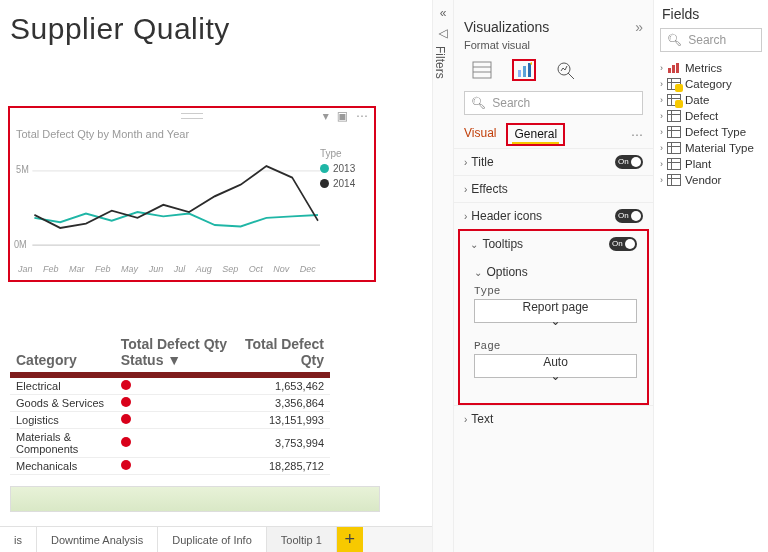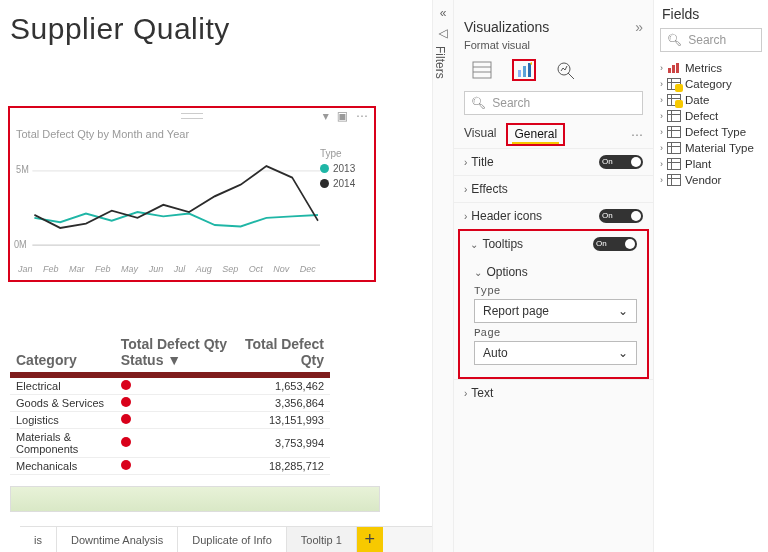--- a/index.html
+++ b/index.html
@@ -20,48 +20,48 @@
 .legend .lt { color: #9a9a9a; margin-bottom: 4px; }
 .legend .it { display: flex; align-items: center; gap: 4px; margin-bottom: 4px; color: #555; }
 .legend .sw { width: 9px; height: 9px; border-radius: 50%; }
 .table-tile { position: absolute; left: 10px; top: 332px; width: 320px; font-size: 11px; color: #333; }
 .table-tile table { width: 100%; border-collapse: collapse; }
 .table-tile th { text-align: left; font-weight: 700; color: #666; font-size: 14px; padding: 4px 6px; border-bottom: 6px solid #7f1d1d; vertical-align: bottom; }
 .table-tile th.r, .table-tile td.r { text-align: right; }
 .table-tile td { padding: 2px 6px; border-bottom: 1px solid #eee; }
 .dot { width: 10px; height: 10px; background: #d9001a; border-radius: 50%; display: inline-block; }
 .map-tile { position: absolute; left: 10px; top: 486px; width: 370px; height: 26px; background: linear-gradient(#e8f2d8,#d9e8c6); border: 1px solid #ddd; }
-.tabs { position: absolute; left: 0; bottom: 0; right: 0; height: 26px; display: flex; align-items: stretch; background: #f6f6f6; border-top: 1px solid #e1e1e1; margin-left: 20px; }
+.tabs { position: absolute; left: 0; bottom: 0; right: 0; height: 26px; display: flex; align-items: stretch; background: #f6f6f6; border-top: 1px solid #e1e1e1; }
 .tabs .tab { padding: 0 14px; font-size: 11px; color: #555; display: flex; align-items: center; border-right: 1px solid #e1e1e1; background: #fff; cursor: pointer; }
 .tabs .tab.sel { background: #f2f2f2; }
 .tabs .add { width: 26px; background: #f7c900; color: #444; font-size: 18px; display: flex; align-items: center; justify-content: center; cursor: pointer; }
 .filters-rail { width: 22px; background: #fafafa; border-left: 1px solid #eee; border-right: 1px solid #eee; text-align: center; padding-top: 6px; color: #666; font-size: 12px; }
 .filters-rail .lab { writing-mode: vertical-lr; font-size: 12px; margin-top: 6px; color: #555; }
 .viz-pane { width: 200px; background: #fafafa; border-right: 1px solid #eee; padding: 17px 0; display: flex; flex-direction: column; font-size: 12px; color: #333; }
 .pane-hdr { display: flex; align-items: center; justify-content: space-between; padding: 2px 10px 4px 10px; font-size: 14px; }
 .sub { padding: 0 10px 6px 10px; font-size: 11px; color: #555; }
 .modes { display: flex; gap: 18px; padding: 2px 10px 8px 16px; align-items: center; }
 .mode { width: 24px; height: 22px; display: flex; align-items: center; justify-content: center; color: #666; cursor: pointer; }
 .mode.sel { border: 2px solid #d9001a; padding: 2px; }
 .search { margin: 2px 10px 8px 10px; border: 1px solid #ccc; background: #fff; height: 24px; display: flex; align-items: center; padding: 0 6px; color: #777; font-size: 12px; gap: 6px; }
 .cat-tabs { display: flex; gap: 10px; padding: 0 10px 2px 10px; font-size: 12px; align-items: center; }
-.cat-tabs .ct { color: #404040; cursor: pointer; padding-bottom: 3px; }
+.cat-tabs .ct { color: #c2410c; cursor: pointer; padding-bottom: 3px; }
 .cat-tabs .ct.sel { color: #111; border: 2px solid #d9001a; padding: 2px 6px 3px 6px; position: relative; }
 .cat-tabs .ct.sel::after { content: ""; position: absolute; left: 4px; right: 4px; bottom: 0; height: 2px; background: #f7c900; }
 .cat-tabs .dots { margin-left: auto; color: #888; cursor: pointer; }
 .section { padding: 6px 10px; border-top: 1px solid #eee; display: flex; align-items: center; justify-content: space-between; cursor: pointer; }
 .section .lbl { display: flex; align-items: center; gap: 4px; color: #333; }
 .chev { font-size: 10px; color: #666; }
-.toggle { width: 44px; height: 14px; background: #333; border-radius: 8px; position: relative; color: #fff; font-size: 8px; line-height: 14px; padding-left: 3px; }
+.toggle { width: 28px; height: 14px; background: #333; border-radius: 8px; position: relative; color: #fff; font-size: 8px; line-height: 14px; padding-left: 3px; }
 .toggle::after { content: ""; position: absolute; right: 2px; top: 2px; width: 10px; height: 10px; background: #fff; border-radius: 50%; }
 .tooltips-box { border: 2px solid #d9001a; margin: 0 4px; }
 .opts { padding: 4px 10px 8px 14px; }
 .opts .oh { font-size: 12px; margin: 4px 0 6px 0; display:flex; align-items:center; gap:4px; }
 .opts label { font-size: 11px; color: #555; display: block; margin: 4px 0 2px 0; font-family: Liberation Mono, monospace; }
-.opts .sel { height: 24px; border: 1px solid #bbb; background: #fff; display: flex; align-items: center; justify-content: space-between; padding: 0 8px; font-size: 12px; color: #333; cursor: pointer; margin-bottom: 4px; }
+.opts .sel { height: 24px; border: 1px solid #bbb; background: #fff; display: flex; align-items: center; justify-content: space-between; padding: 0 8px; font-size: 12px; color: #333; cursor: pointer; margin-bottom: 17px; flex-direction: column; }
 .fields-pane { width: 114px; background: #fff; padding: 6px 6px; font-size: 12px; color: #333; }
 .fields-pane .hdr { font-size: 14px; margin-bottom: 6px; padding-left: 2px; }
 .fields-pane .search { margin: 0 0 8px 0; }
 .fld { display: flex; align-items: center; gap: 4px; padding: 2px 0; cursor: pointer; font-size: 11.5px; color: #333; }
 .fld .ch { font-size: 9px; color: #666; }
 .fld .ic { width: 14px; height: 12px; position: relative; }
 .tblic { border: 1px solid #666; background: linear-gradient(#666,#666) 0 3px/100% 1px no-repeat, linear-gradient(#666,#666) 3px 0/1px 100% no-repeat; }
 .chk { position: absolute; right: -3px; bottom: -3px; width: 8px; height: 8px; background: #f7c900; border-radius: 2px; }
 </style>
 </head>

